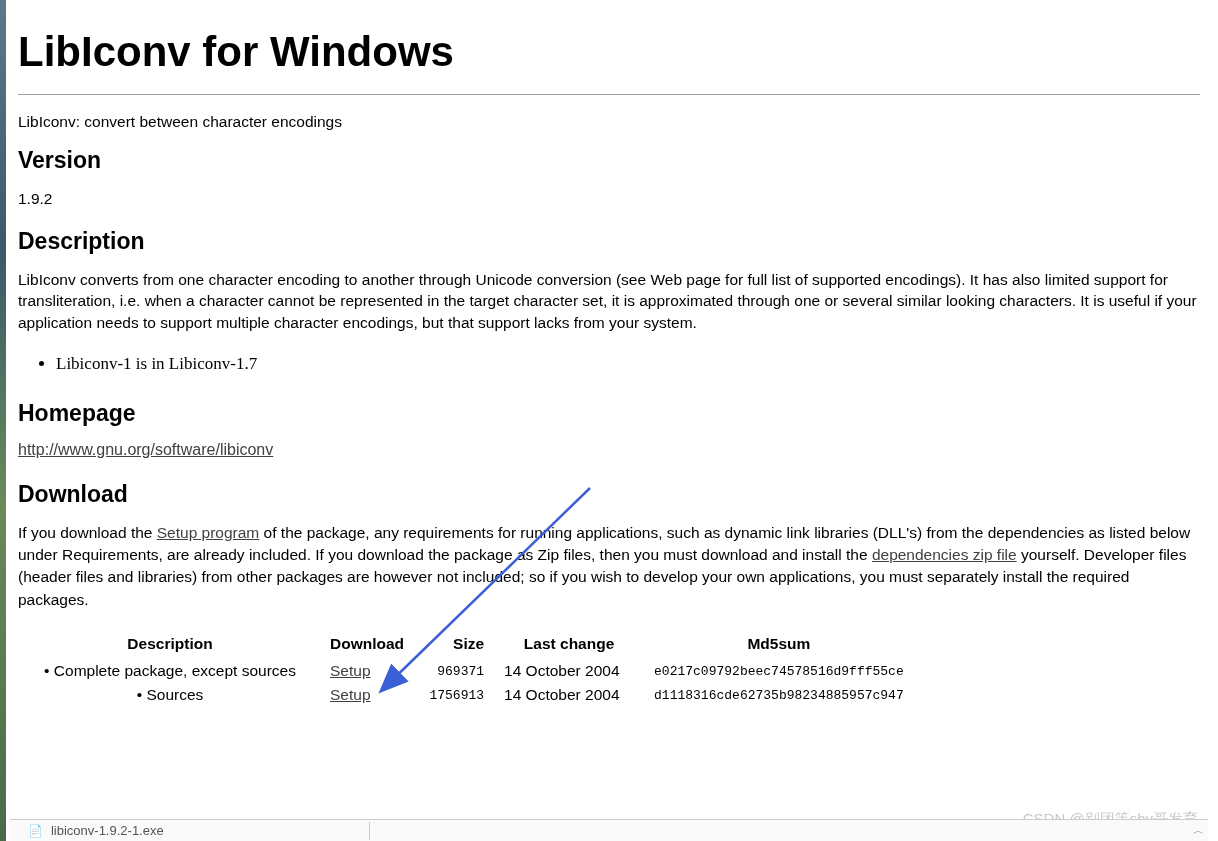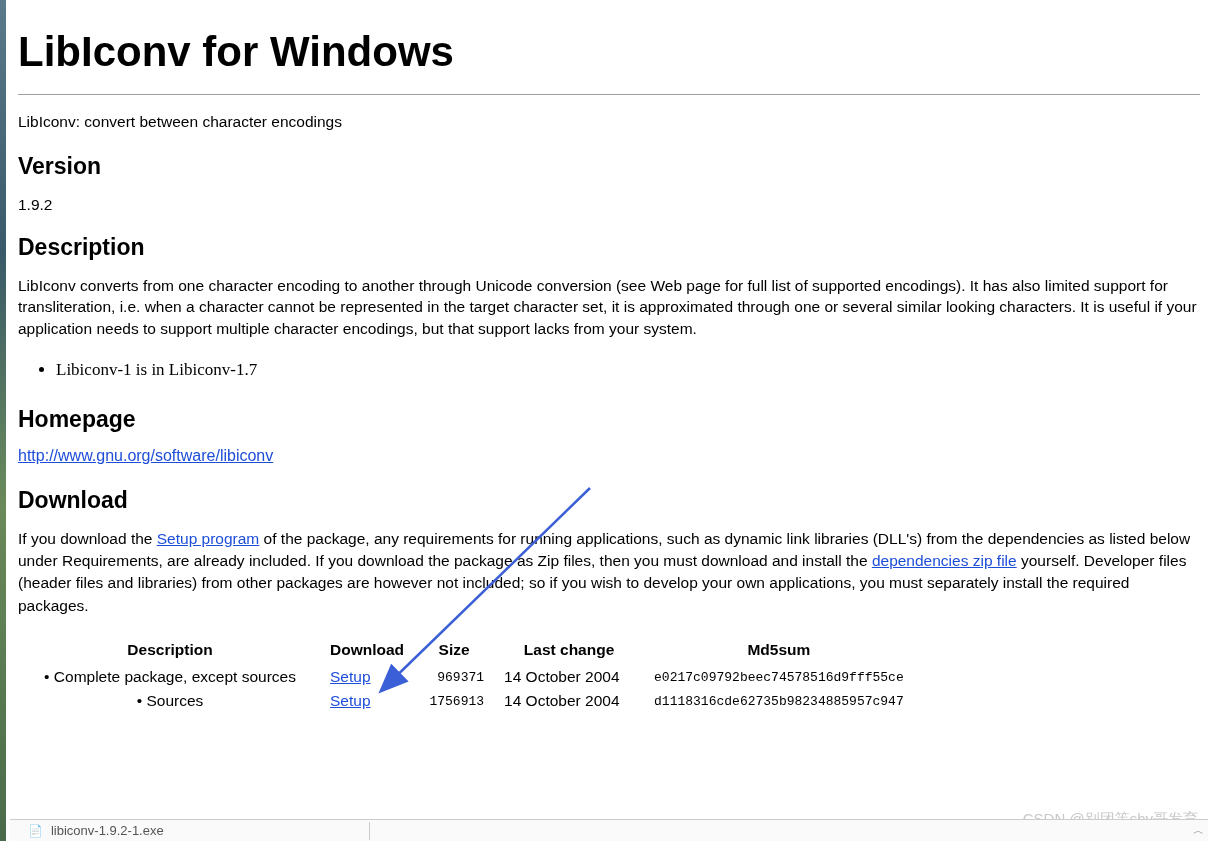--- a/index.html
+++ b/index.html
@@ -31,21 +31,21 @@
       margin-bottom: 18px;
       margin-top: 8px;
     }
     hr.title-hr {
       border: none;
       border-top: 1px solid #a0a0a0;
       margin-bottom: 18px;
     }
     p.intro {
       font-size: 15.5px;
-      margin-bottom: 22px;
+      margin-bottom: 16px;
     }
     h2 {
       font-size: 23px;
       font-weight: bold;
       margin-bottom: 14px;
       margin-top: 6px;
     }
     p.body-text {
       font-size: 15.5px;
       line-height: 1.4;
@@ -54,21 +54,21 @@
     ul.desc-list {
       margin-left: 38px;
       margin-bottom: 24px;
     }
     ul.desc-list li {
       font-size: 17px;
       line-height: 1.4;
       font-family: Liberation Serif, serif;
     }
     a.link {
-      color: #1d4ed8;
+      color: #404040;
       text-decoration: underline;
       cursor: pointer;
     }
     p.homepage-link {
       margin-bottom: 22px;
     }
     .download-para {
       font-size: 15.5px;
       line-height: 1.45;
       margin-bottom: 20px;
@@ -84,21 +84,21 @@
     }
     table.downloads td {
       padding: 3px 10px 3px 10px;
       vertical-align: middle;
     }
     table.downloads .col-desc { text-align: center; width: 300px; }
     table.downloads .col-download { text-align: left; width: 90px; }
     table.downloads .col-size { text-align: right; width: 80px; font-family: Consolas, "Courier New", monospace; font-size: 13px;}
     table.downloads .col-date { text-align: left; width: 150px; }
     table.downloads .col-md5 { text-align: center; font-family: Consolas, "Courier New", monospace; font-size: 13px;}
-    table.downloads th.col-size { font-family: "Segoe UI", Arial, sans-serif; font-size: 15.5px; text-align: center;}
+    table.downloads th.col-size { font-family: "Segoe UI", Arial, sans-serif; font-size: 15.5px; }
     table.downloads th.col-md5 { font-family: "Segoe UI", Arial, sans-serif; font-size: 15.5px; text-align: center;}
     table.downloads th.col-desc { text-align: center;}
     table.downloads th.col-download { text-align: left;}
     table.downloads th.col-date { text-align: center;}
     .bullet-cell::before {
       content: "• ";
     }
     tr.spacer td {
       height: 26px;
     }

